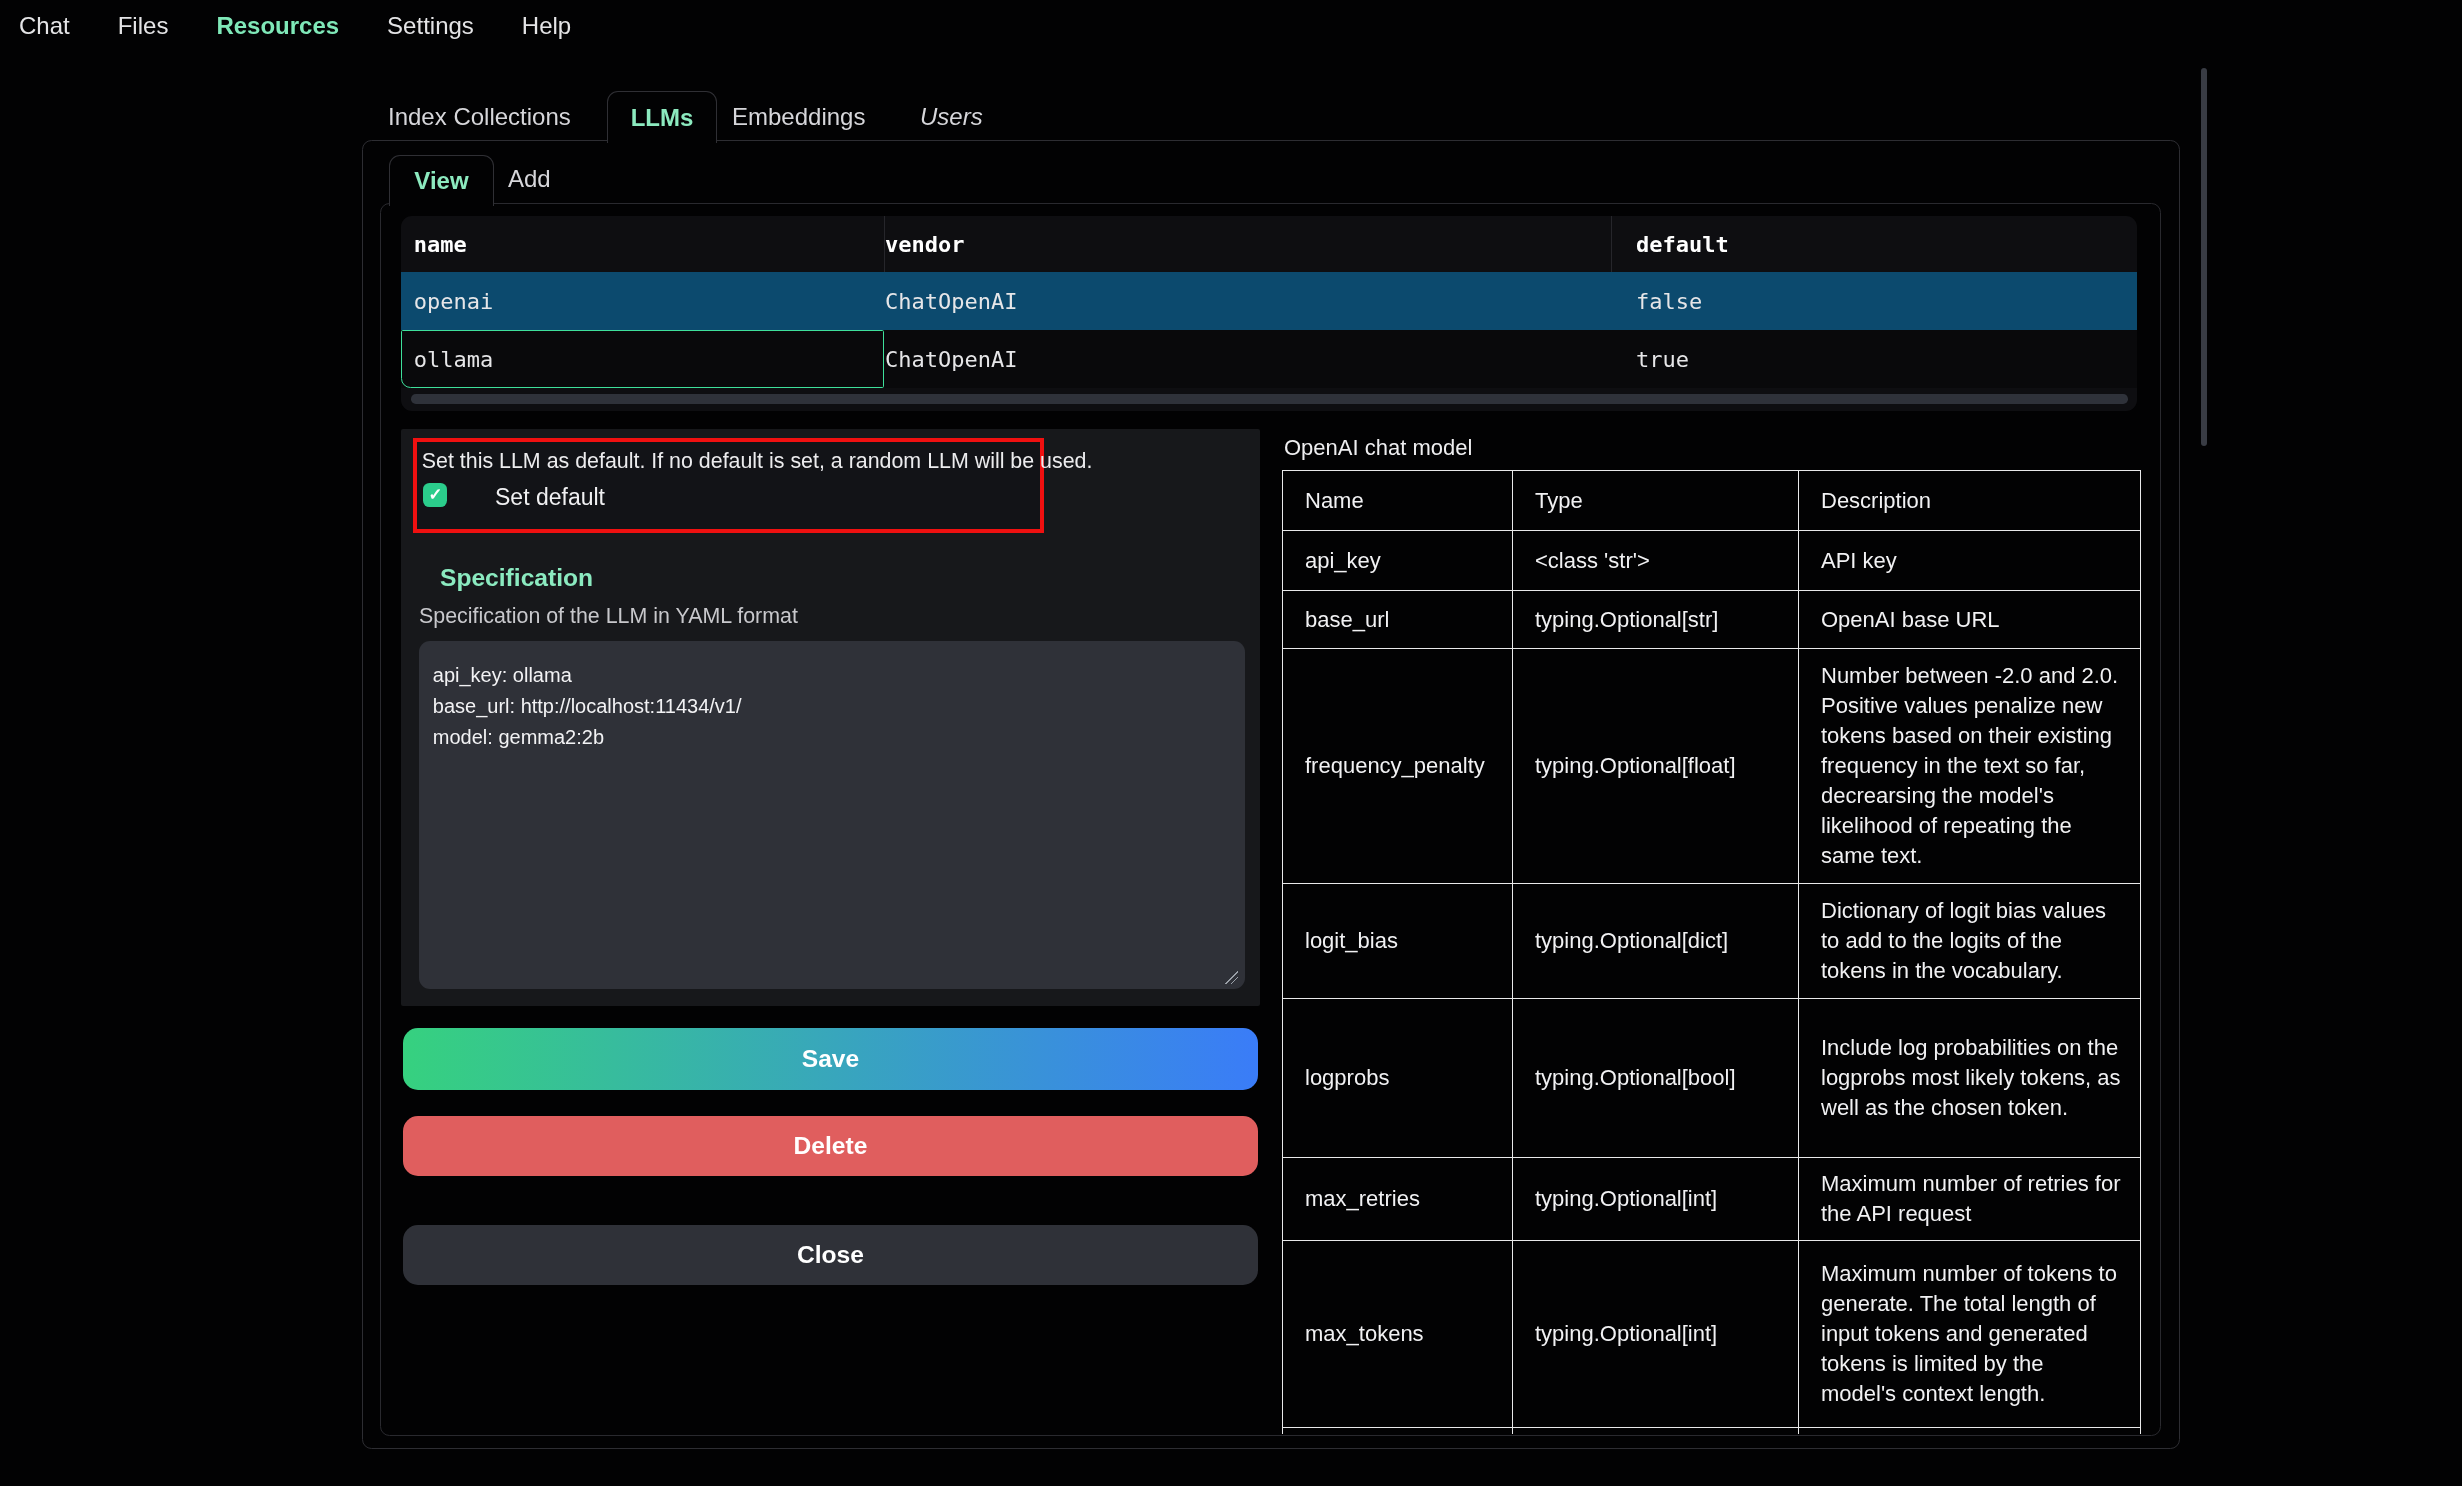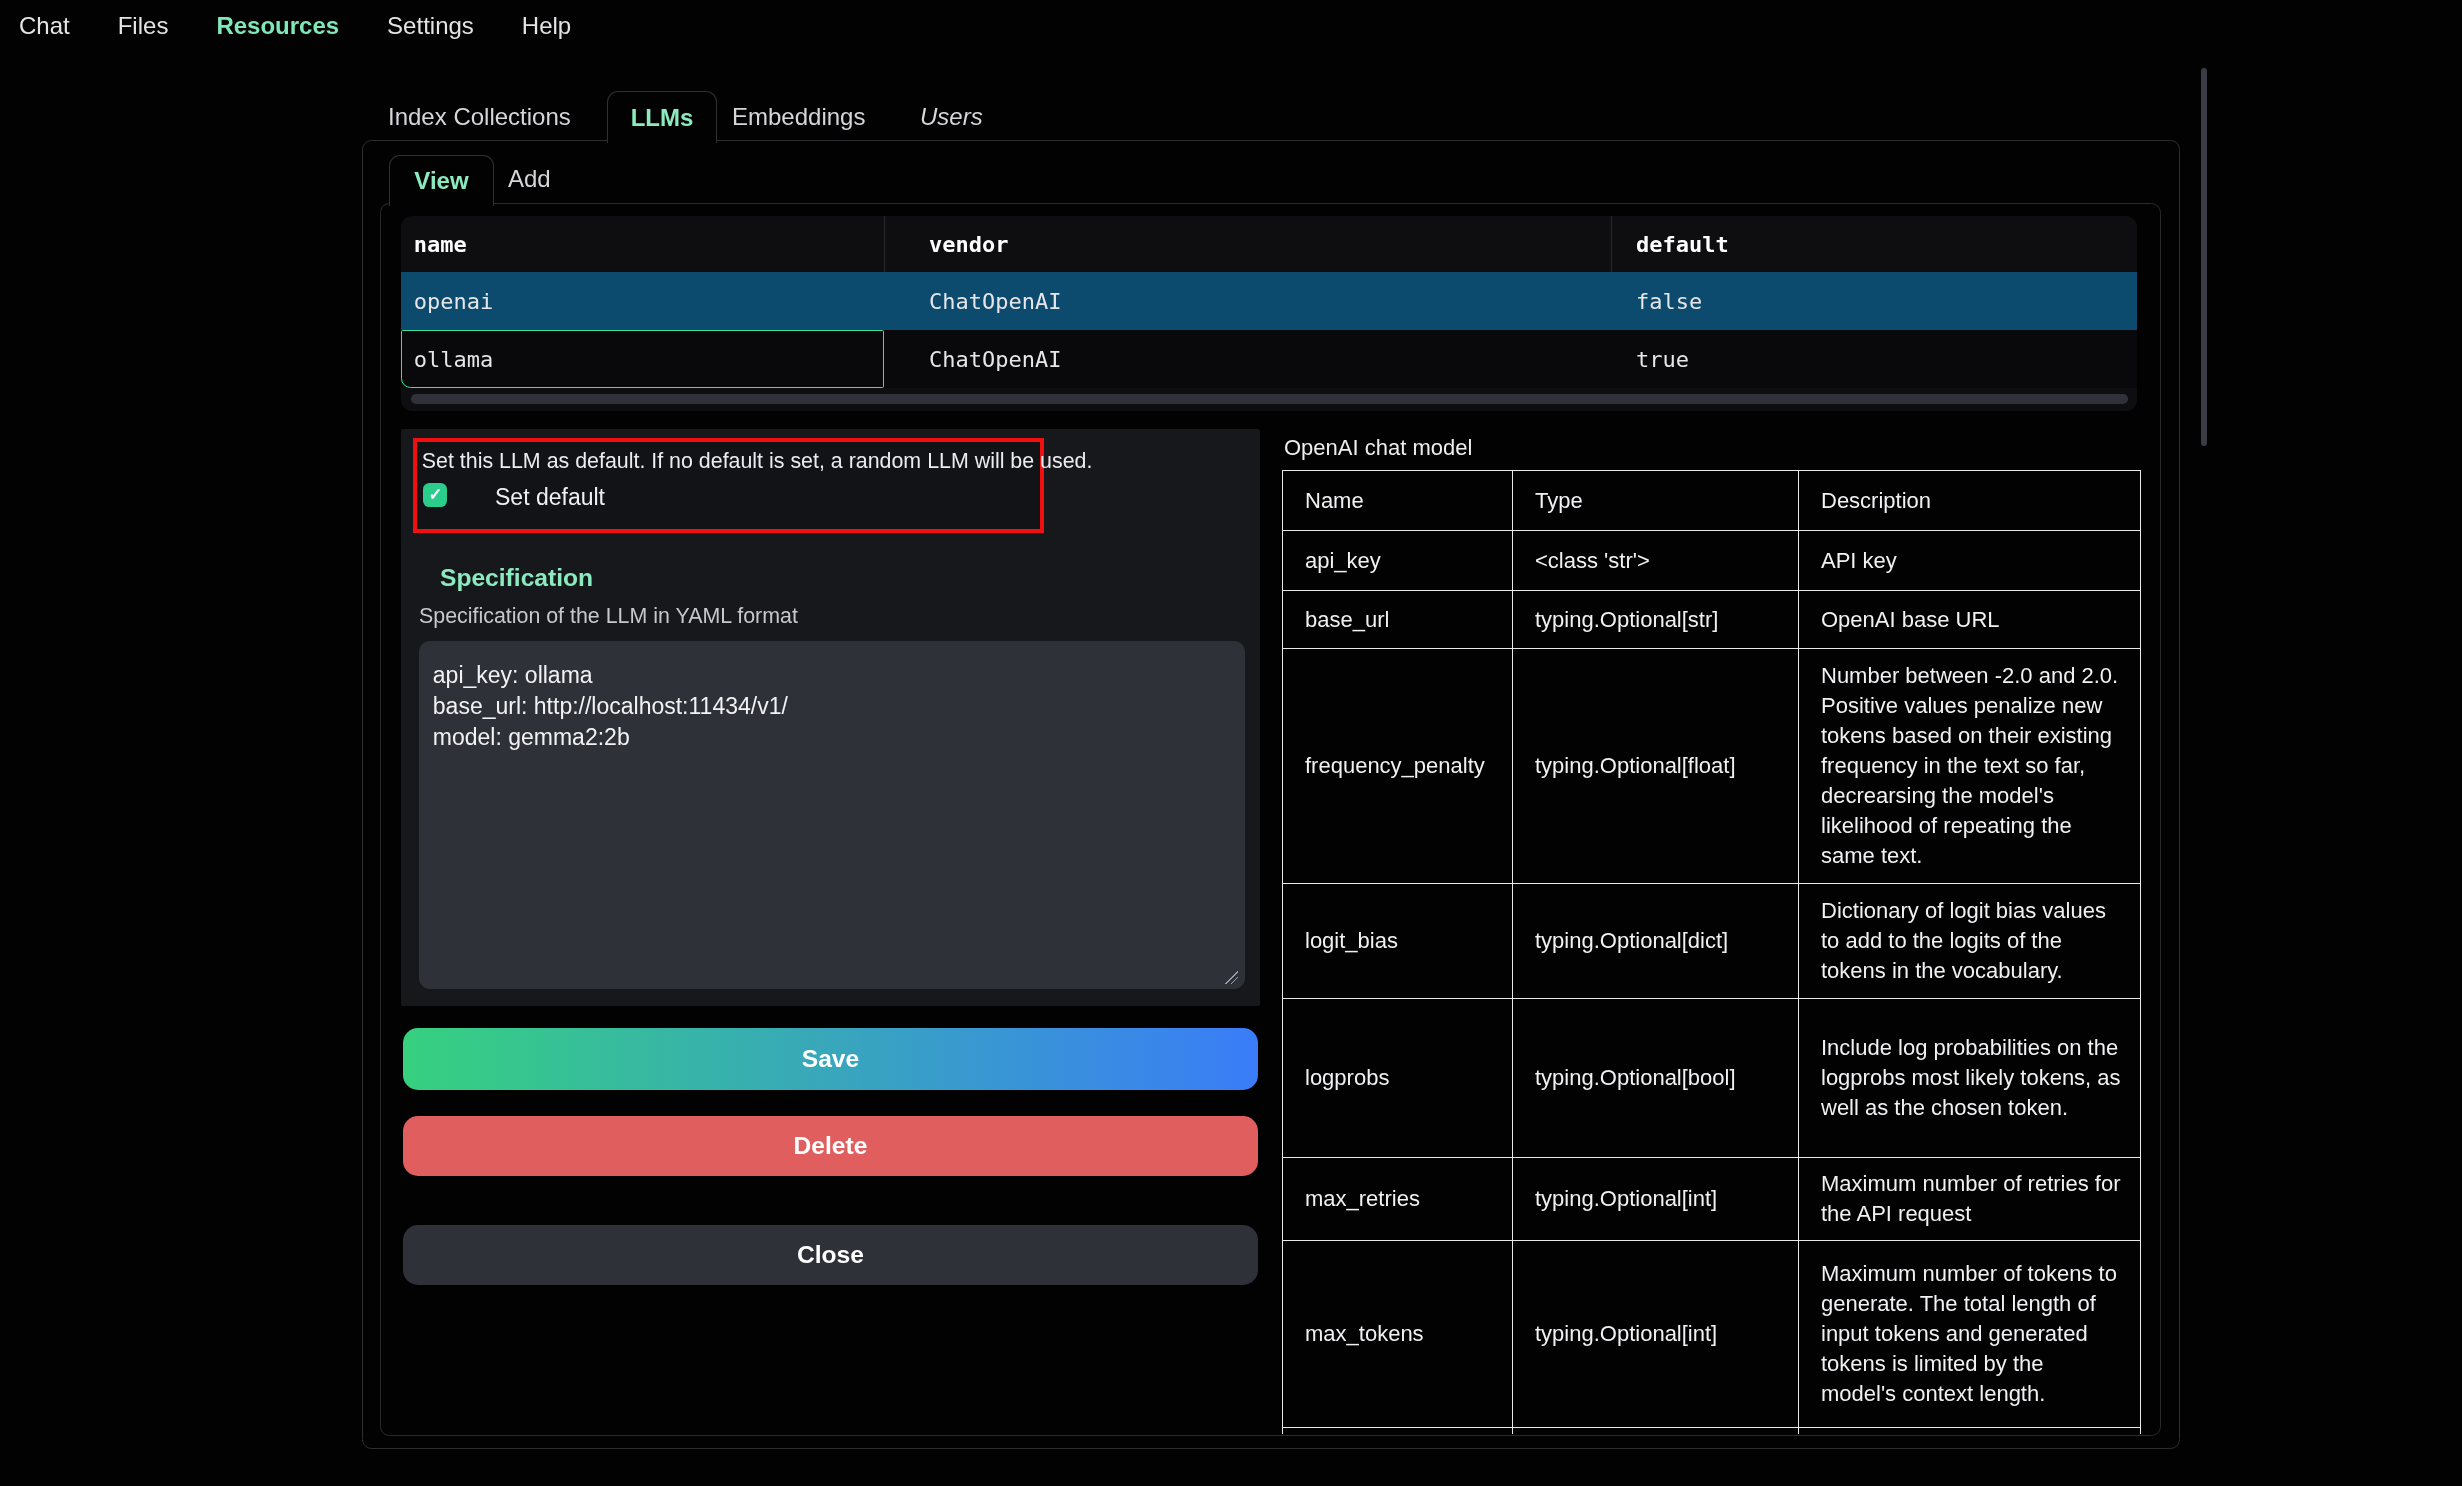--- a/index.html
+++ b/index.html
@@ -21,41 +21,41 @@
                border:0.8px solid #2d2d32;border-radius:9.5px;}
   .inner-panel{position:absolute;left:380px;top:203px;width:1779px;height:1231px;
                border:0.8px solid #29292e;border-radius:9.5px;}
 
   
   .llm-card{position:absolute;left:401px;top:216px;width:1736px;height:195px;background:#0e0e11;border-radius:11px;}
   .llm-sep{position:absolute;top:0;width:0.8px;height:172px;background:#26262b;}
   .llm-row{position:absolute;left:0;width:100%;display:flex;align-items:center;
            font-family:"DejaVu Sans Mono",monospace;font-size:22px;color:#e6e6e8;}
   .llm-row span{position:absolute;white-space:nowrap;}
-  .c1{left:12.7px;} .c2{left:528px;} .c3{left:1235px;}
+  .c1{left:12.7px;} .c2{left:484px;} .c3{left:1235px;}
   .llm-head{top:0;height:56px;font-weight:bold;color:#fff;}
   .row-a{top:56px;height:58px;background:#0c4a6e;cursor:pointer;}
   .row-b{top:114px;height:58px;background:#09090b;cursor:pointer;}
   .sel-cell{position:absolute;left:0;top:114px;width:483px;height:58px;box-sizing:border-box;
             border:1.6px solid #3ee09b;border-radius:1.6px 1.6px 1.6px 9.5px;}
   .hscroll{position:absolute;left:9.5px;top:178px;width:1717px;height:9.5px;background:#2f323a;border-radius:4.8px;cursor:pointer;}
 
   
   .detail{position:absolute;left:401px;top:429px;width:859px;height:577px;background:#17181b;border-radius:2px;}
   .redbox{position:absolute;left:12px;top:8.7px;width:631px;height:95px;box-sizing:border-box;
           border:4px solid #f01010;background:#121317;}
   .note{position:absolute;left:4.8px;top:7.1px;font-size:21.4px;color:#ececee;white-space:nowrap;}
   .checkbox{position:absolute;left:6.4px;top:41px;width:24px;height:24px;background:#2bcd8c;border-radius:6.4px;
             display:flex;align-items:center;justify-content:center;color:#fff;font-size:16.7px;font-weight:bold;cursor:pointer;}
   .cb-label{position:absolute;left:40px;top:42px;font-size:23px;color:#f0f0f2;margin-left:38px;}
   .spec-title{position:absolute;left:39px;top:135px;font-size:24.6px;font-weight:bold;color:#8bead0;color:#8beac0;}
   .spec-sub{position:absolute;left:18px;top:175px;font-size:21.4px;color:#c8c8cc;}
   .yaml{position:absolute;left:17.5px;top:212px;width:826px;height:348px;box-sizing:border-box;
         background:#2f3138;border-radius:11px;padding:19px 16px 0 14.3px;cursor:text;}
-  .yaml .line{font-size:23px;line-height:31px;color:#f2f2f4;white-space:pre;}
+  .yaml .line{font-size:20px;line-height:31px;color:#f2f2f4;white-space:pre;}
   .grip{position:absolute;right:6.4px;bottom:4.8px;width:16px;height:16px;
         background:
           linear-gradient(135deg,transparent 0 58%, #9aa0a8 58% 63%, transparent 63% 76%, #9aa0a8 76% 81%, transparent 81%);}
 
   
   .btn{position:absolute;left:403px;width:855px;border-radius:15px;display:flex;align-items:center;justify-content:center;
        font-size:24.6px;font-weight:bold;color:#fff;cursor:pointer;}
   .btn-save{top:1028px;height:62px;background:linear-gradient(90deg,#36d17f,#3a7cf8);}
   .btn-delete{top:1116px;height:60px;background:#e05e5e;}
   .btn-close{top:1225px;height:60px;background:#2f3138;}

